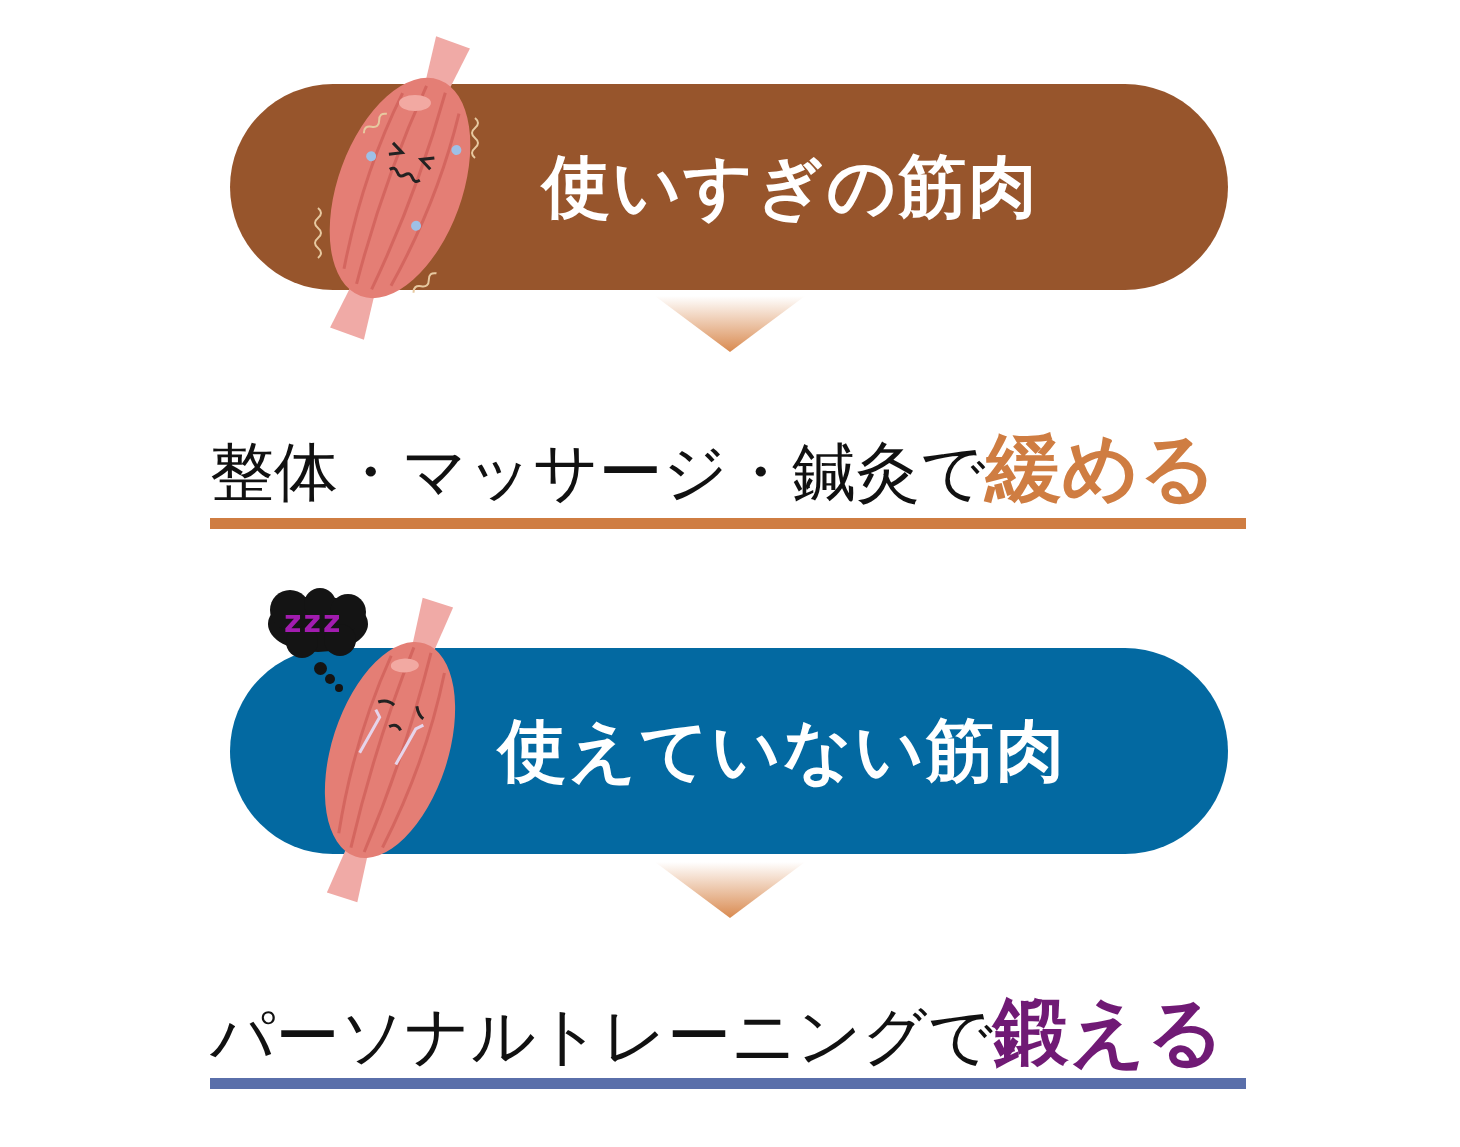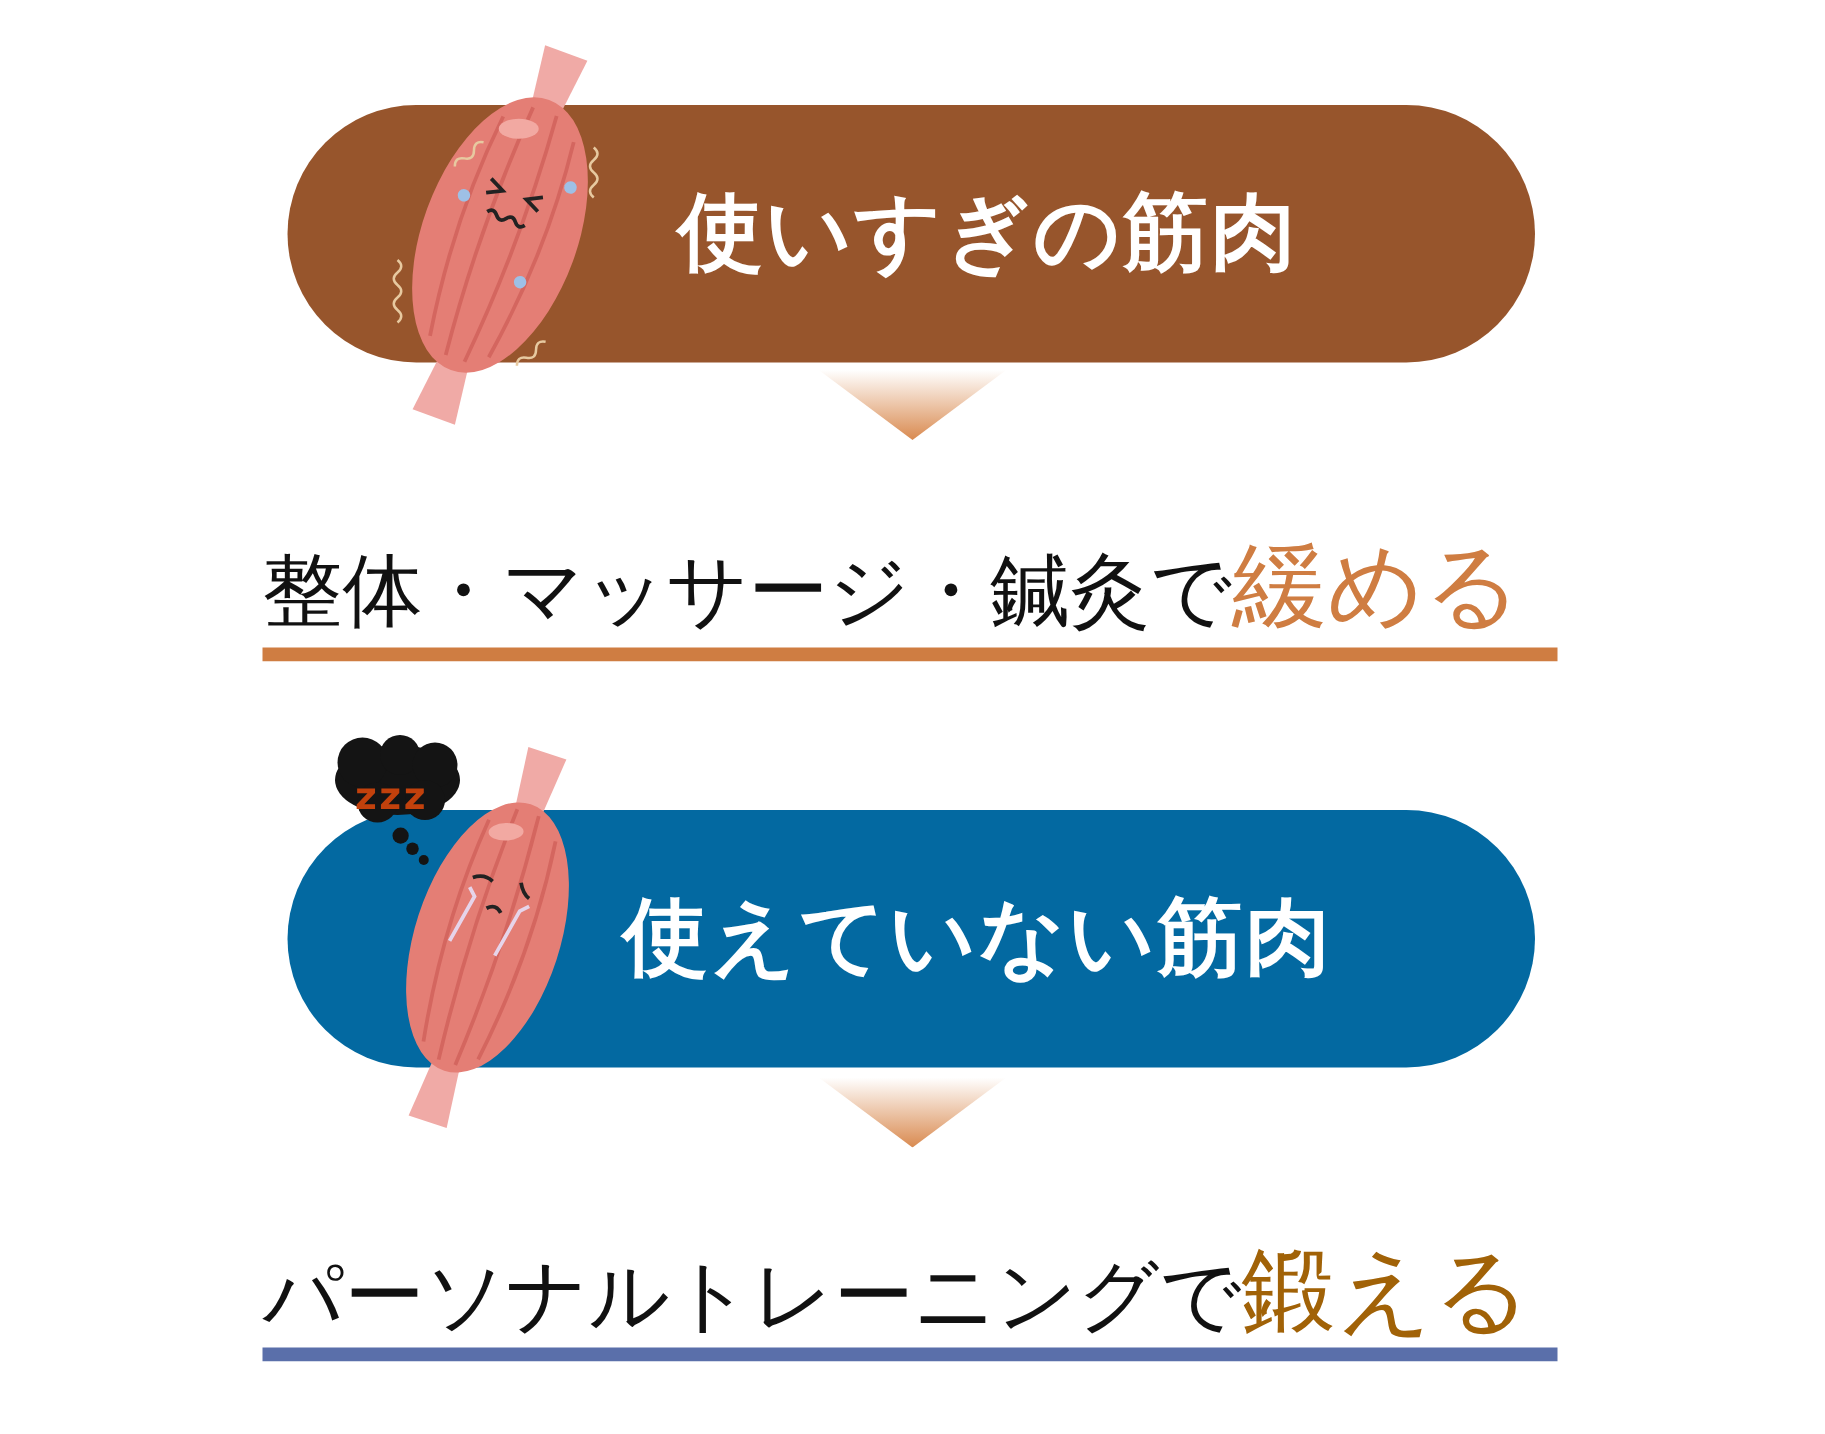--- a/index.html
+++ b/index.html
@@ -3,21 +3,21 @@
   <meta charset="utf-8">
   <style>
     html, body { margin: 0; padding: 0; background: #ffffff; }
     body { width: 1460px; height: 1147px; position: relative; overflow: hidden;
            font-family: "DejaVu Sans", "Liberation Sans", sans-serif; }
     .pill { position: absolute; left: 230px; width: 998px; height: 206px; border-radius: 103px; }
     .pill-title { position: absolute; top: 0; height: 182px; line-height: 206px; color: #ffffff;
                   font-weight: bold; font-size: 68px; letter-spacing: 2px; white-space: nowrap; }
     .arrow { position: absolute; left: 655px; width: 150px; height: 56px; }
     .caption { position: absolute; left: 210px; white-space: nowrap; color: #111111; font-size: 64px; }
-    .caption .em { font-weight: normal; font-size: 76px; }
+    .caption .em { font-weight: bold; font-size: 76px; }
     .rule { position: absolute; left: 210px; width: 1036px; height: 11px; }
     .muscle { position: absolute; }
   </style>
 </head>
 <body>
 
 <div class="pill" style="top:84px; background:#97552C;">
   <div class="pill-title" style="left:312px;">使いすぎの筋肉</div>
 </div>
 
@@ -86,32 +86,32 @@
   <svg width="112" height="72" viewBox="0 0 112 72" style="position:absolute; left:0; top:0;">
     <g fill="#141414">
       <ellipse cx="56" cy="36" rx="50" ry="28"></ellipse>
       <circle cx="28" cy="22" r="20"></circle>
       <circle cx="58" cy="16" r="16"></circle>
       <circle cx="86" cy="24" r="18"></circle>
       <circle cx="40" cy="54" r="16"></circle>
       <circle cx="78" cy="52" r="16"></circle>
     </g>
   </svg>
-  <div style="position:absolute; left:22px; top:16px; color:#c2410c; font-weight:bold; font-size:30px; letter-spacing:2px; font-family:'DejaVu Sans', sans-serif;margin-top:16px;">zzz</div>
+  <div style="position:absolute; left:22px; top:16px; color:#a21caf; font-weight:bold; font-size:30px; letter-spacing:2px; font-family:'DejaVu Sans', sans-serif;">zzz</div>
 </div>
 <div style="position:absolute; left:314px; top:662px; width:13px; height:13px; border-radius:50%; background:#141414;"></div>
 <div style="position:absolute; left:325px; top:674px; width:10px; height:10px; border-radius:50%; background:#141414;"></div>
 <div style="position:absolute; left:335px; top:684px; width:8px; height:8px; border-radius:50%; background:#141414;"></div>
 
 <svg class="arrow" style="top:862px;" viewBox="0 0 150 56">
   <defs>
     <linearGradient id="g2" x1="0" y1="0" x2="0" y2="1">
       <stop offset="0" stop-color="#ffffff"></stop>
       <stop offset="1" stop-color="#D98A50"></stop>
     </linearGradient>
   </defs>
   <polygon points="0,0 150,0 75,56" fill="url(#g2)"></polygon>
 </svg>
 
 <div class="caption" style="top:982px;">
-  <span>パーソナルトレーニングで</span><span class="em" style="color:#a16207;">鍛える</span>
+  <span>パーソナルトレーニングで</span><span class="em" style="color:#701a75;">鍛える</span>
 </div>
 <div class="rule" style="top:1078px; background:#5A6FAA;"></div>
 
 </body></html>

